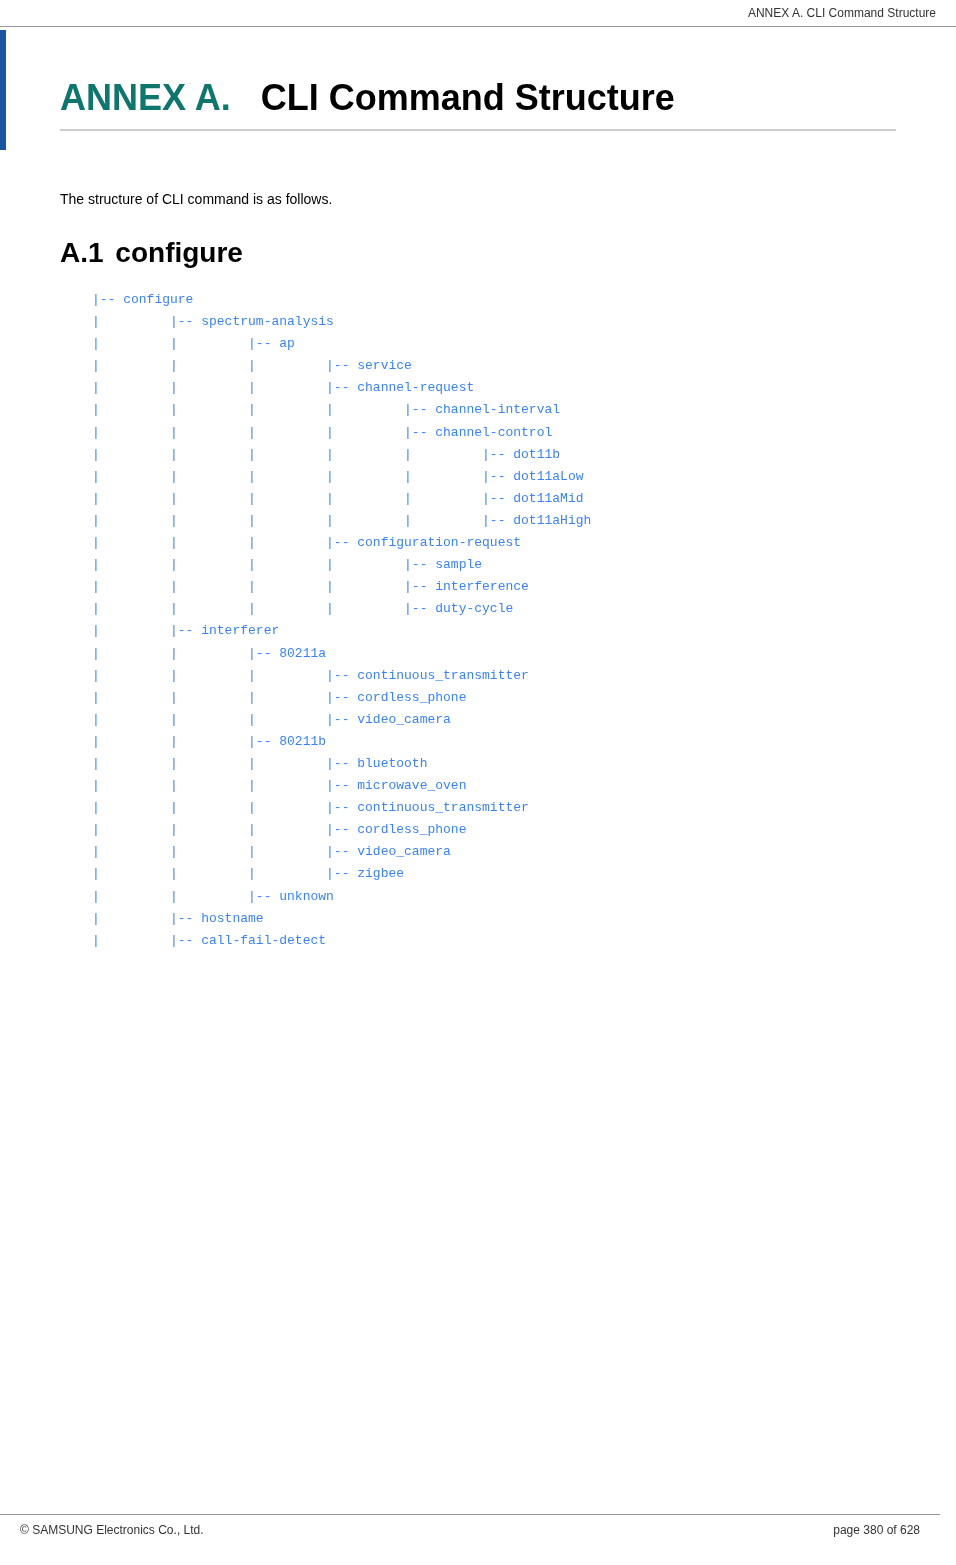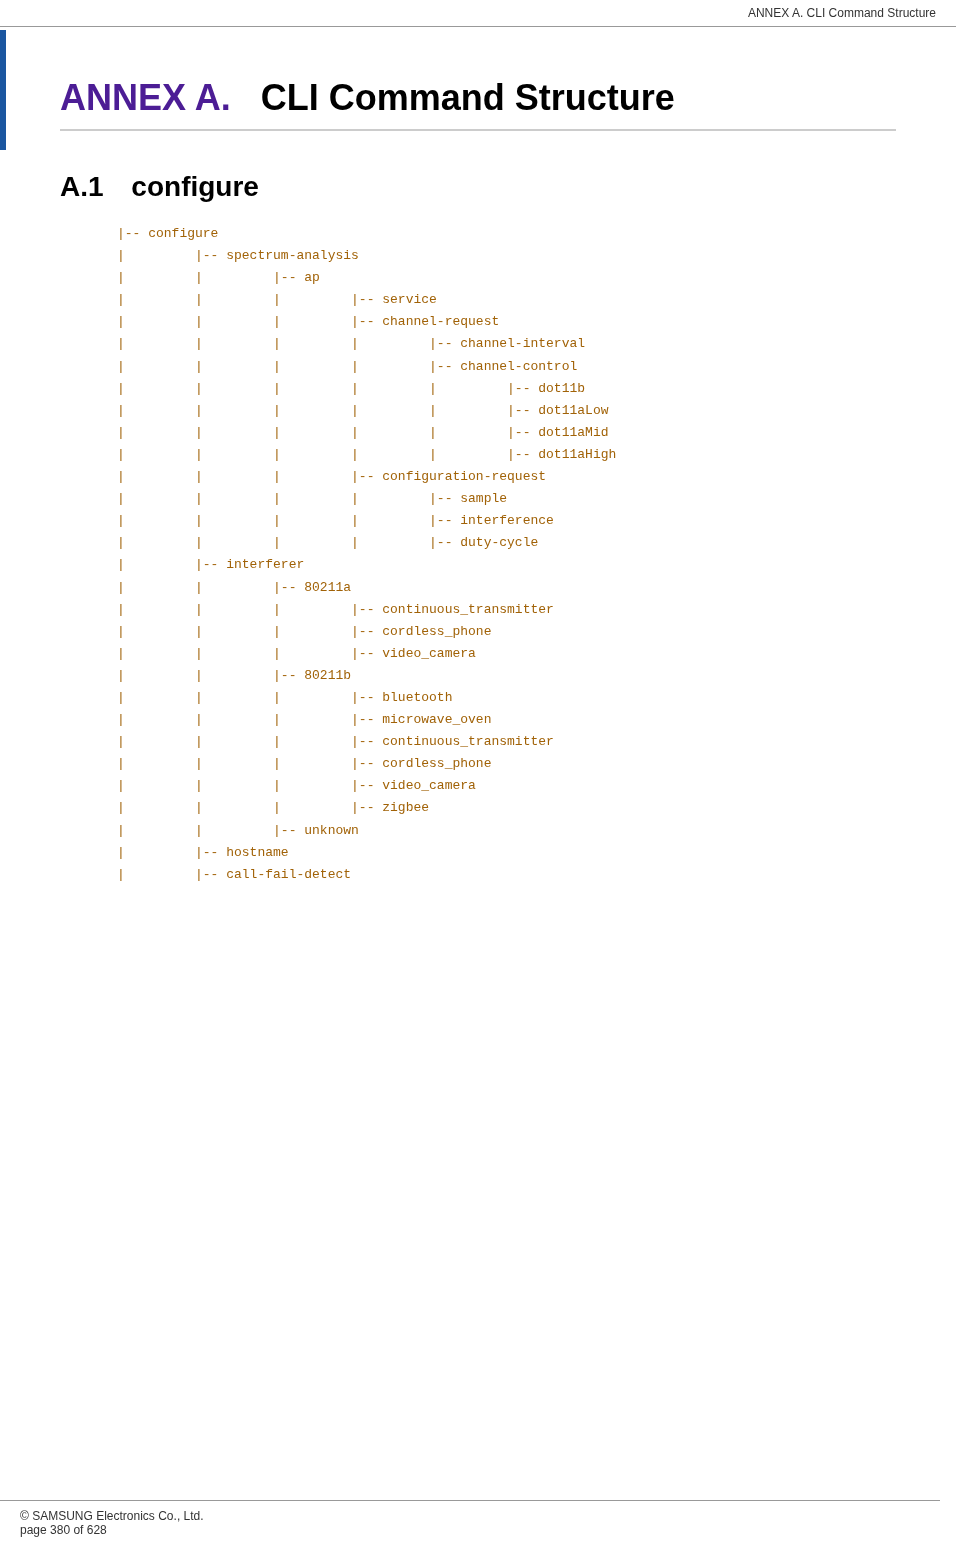--- a/index.html
+++ b/index.html
@@ -37,81 +37,81 @@
       margin-bottom: 40px;
       margin-top: 30px;
     }
     .page-header h1 {
       font-size: 36px;
       font-weight: normal;
       color: #000;
     }
     .page-header h1 .annex-bold {
       font-weight: bold;
-      color: #4c1d95;
+      color: #0f766e;
     }
     .page-header h1 .title-bold {
       font-weight: bold;
       margin-top: 12px;
     }
     .intro-text {
       font-size: 14px;
       margin-top: 60px;
       margin-bottom: 30px;
     }
     .section-title {
       font-size: 28px;
       font-weight: bold;
       margin-bottom: 20px;
       color: #000;
     }
     .section-title .section-num {
       font-weight: bold;
-      margin-right: 20px;
+      margin-right: 4px;
     }
     .cli-tree {
       font-family: 'Courier New', Courier, monospace;
       font-size: 13px;
       line-height: 1.7;
-      margin-left: 57px;
-      color: #a16207;
+      margin-left: 32px;
+      color: #3b82f6;
       white-space: pre;
     }
     .footer {
       position: absolute;
       bottom: 20px;
       left: 0;
       right: 16px;
       border-top: 1px solid #999;
       padding: 8px 20px;
       display: flex;
       justify-content: space-between;
       font-size: 12px;
       color: #333;
-      flex-direction: column;
     }
   </style>
 </head>
 <body>
 
 <div class="top-bar">
   <span>ANNEX A. CLI Command Structure</span>
 </div>
 
 <div class="left-accent"></div>
 
 <div class="main-content">
   <div class="page-header">
     <h1>
       <span class="annex-bold">ANNEX A.</span>
       &nbsp;
       <span class="title-bold">CLI Command Structure</span>
     </h1>
   </div>
 
+  <p class="intro-text">The structure of CLI command is as follows.</p>
 
   <h2 class="section-title">
     <span class="section-num">A.1</span>
     <span>configure</span>
   </h2>
 
   <div class="cli-tree" id="cli-tree-container">|-- configure
 |         |-- spectrum-analysis
 |         |         |-- ap
 |         |         |         |-- service

